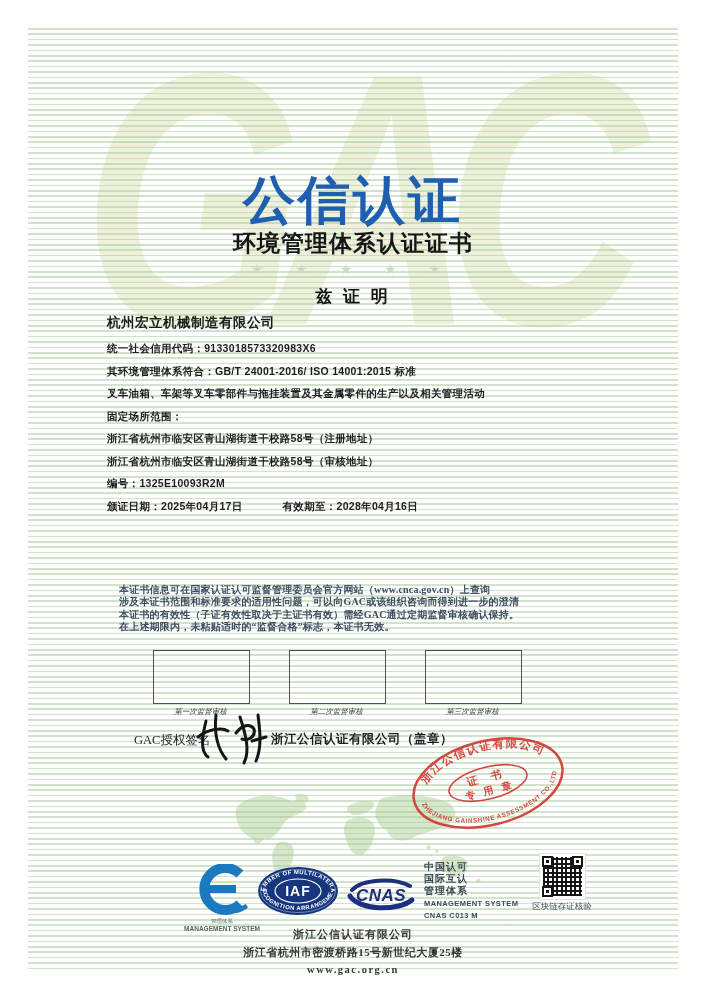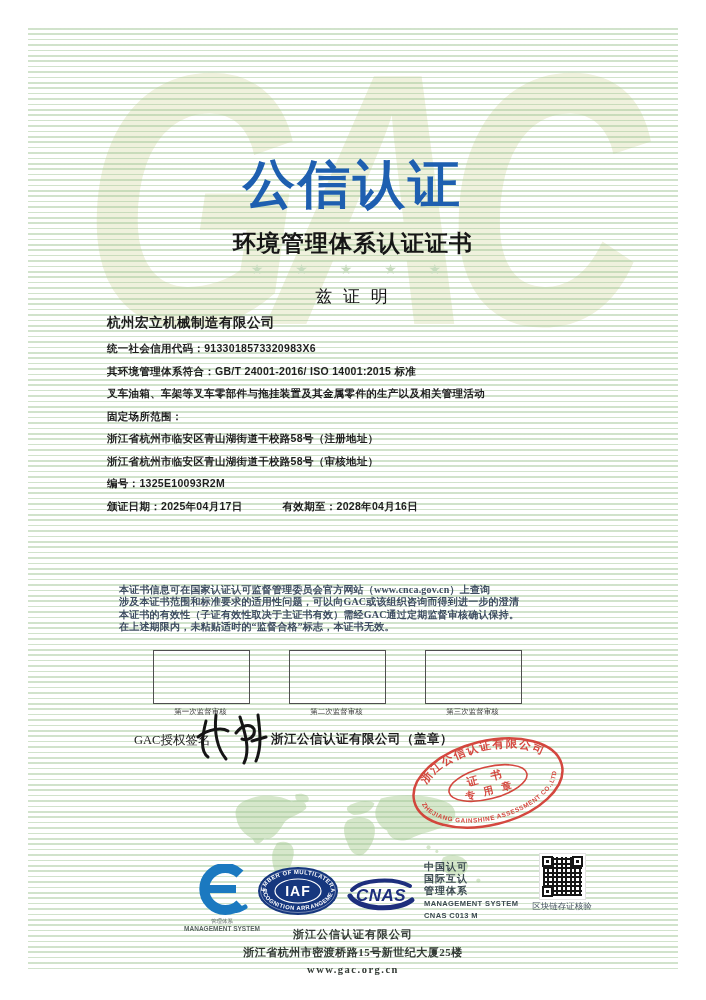--- a/index.html
+++ b/index.html
@@ -13,41 +13,41 @@
     transform:scaleX(0.78);transform-origin:left top;font-family:"Liberation Sans",sans-serif;}
   .worldmap{position:absolute;left:197px;top:765px;width:270px;height:96px;opacity:0.85;}
   .stripes{position:absolute;inset:0;
     background:repeating-linear-gradient(to bottom,
       rgba(163,199,152,0.50) 0px, rgba(163,199,152,0.50) 1.6px,
       rgba(255,255,255,0) 1.6px, rgba(255,255,255,0) 5.4px);}
 
   .content{position:absolute;inset:0;}
   .abs{position:absolute;}
 
-  .brand-title{left:28px;top:150px;width:650px;text-align:center;font-size:52px;font-weight:bold;
+  .brand-title{left:28px;top:166px;width:650px;text-align:center;font-size:52px;font-weight:bold;
     color:#1e5fb0;letter-spacing:3px;}
   .cert-title{left:28px;top:228px;width:650px;text-align:center;font-size:23px;font-weight:bold;
     color:#161616;letter-spacing:1px;}
   .stars{left:28px;top:261px;width:650px;text-align:center;font-size:14px;color:#c9ddc0;letter-spacing:14px;}
-  .certify{left:28px;top:285px;width:650px;text-align:center;font-size:17px;font-weight:normal;
+  .certify{left:28px;top:285px;width:650px;text-align:center;font-size:17px;font-weight:bold;
     color:#141414;letter-spacing:3px;}
 
   .info-block{left:107px;top:315px;width:490px;color:#1d1d1d;}
   .info-block .company{font-size:13.5px;font-weight:bold;line-height:16px;margin:0 0 12px 0;letter-spacing:0.5px;}
   .info-block p.row{font-size:10.5px;font-weight:bold;line-height:11.5px;margin:0 0 11px 0;letter-spacing:0.3px;}
   .row .valid{margin-left:40px;}
 
   .notes{left:119px;top:584px;width:440px;}
   .notes p{margin:0;font-family:"Liberation Serif","DejaVu Serif",serif;font-weight:bold;
     font-size:10px;line-height:12.3px;color:#3e4d61;letter-spacing:0.2px;}
 
   .audit-box{top:650px;width:95px;height:52px;border:1px solid #4f4f4f;background:transparent;}
   .audit-box.b1{left:153px;} .audit-box.b2{left:289px;} .audit-box.b3{left:425px;}
   .audit-label{top:707px;width:97px;text-align:center;font-family:"Liberation Serif","DejaVu Serif",serif;
-    font-size:7.5px;color:#3a3a3a;}
+    font-size:7.5px;color:#3a3a3a;font-style:italic;}
   .audit-label.l1{left:152px;} .audit-label.l2{left:288px;} .audit-label.l3{left:424px;}
 
   .sig-label{left:134px;top:732px;font-family:"Liberation Serif","DejaVu Serif",serif;font-size:12.5px;color:#1c1c1c;}
   .signature{left:192px;top:706px;width:82px;height:62px;}
   .seal-line{left:271px;top:731px;font-family:"Liberation Serif","DejaVu Serif",serif;font-weight:600;
     font-size:12.5px;color:#1c1c1c;letter-spacing:0.5px;}
   .seal{left:408px;top:736px;width:160px;height:94px;transform:rotate(-14deg);opacity:0.93;}
 
   .gac-logo{left:194px;top:864px;width:56px;height:52px;}
   .gac-caption{left:169px;top:918px;width:106px;text-align:center;color:#5a6662;}

